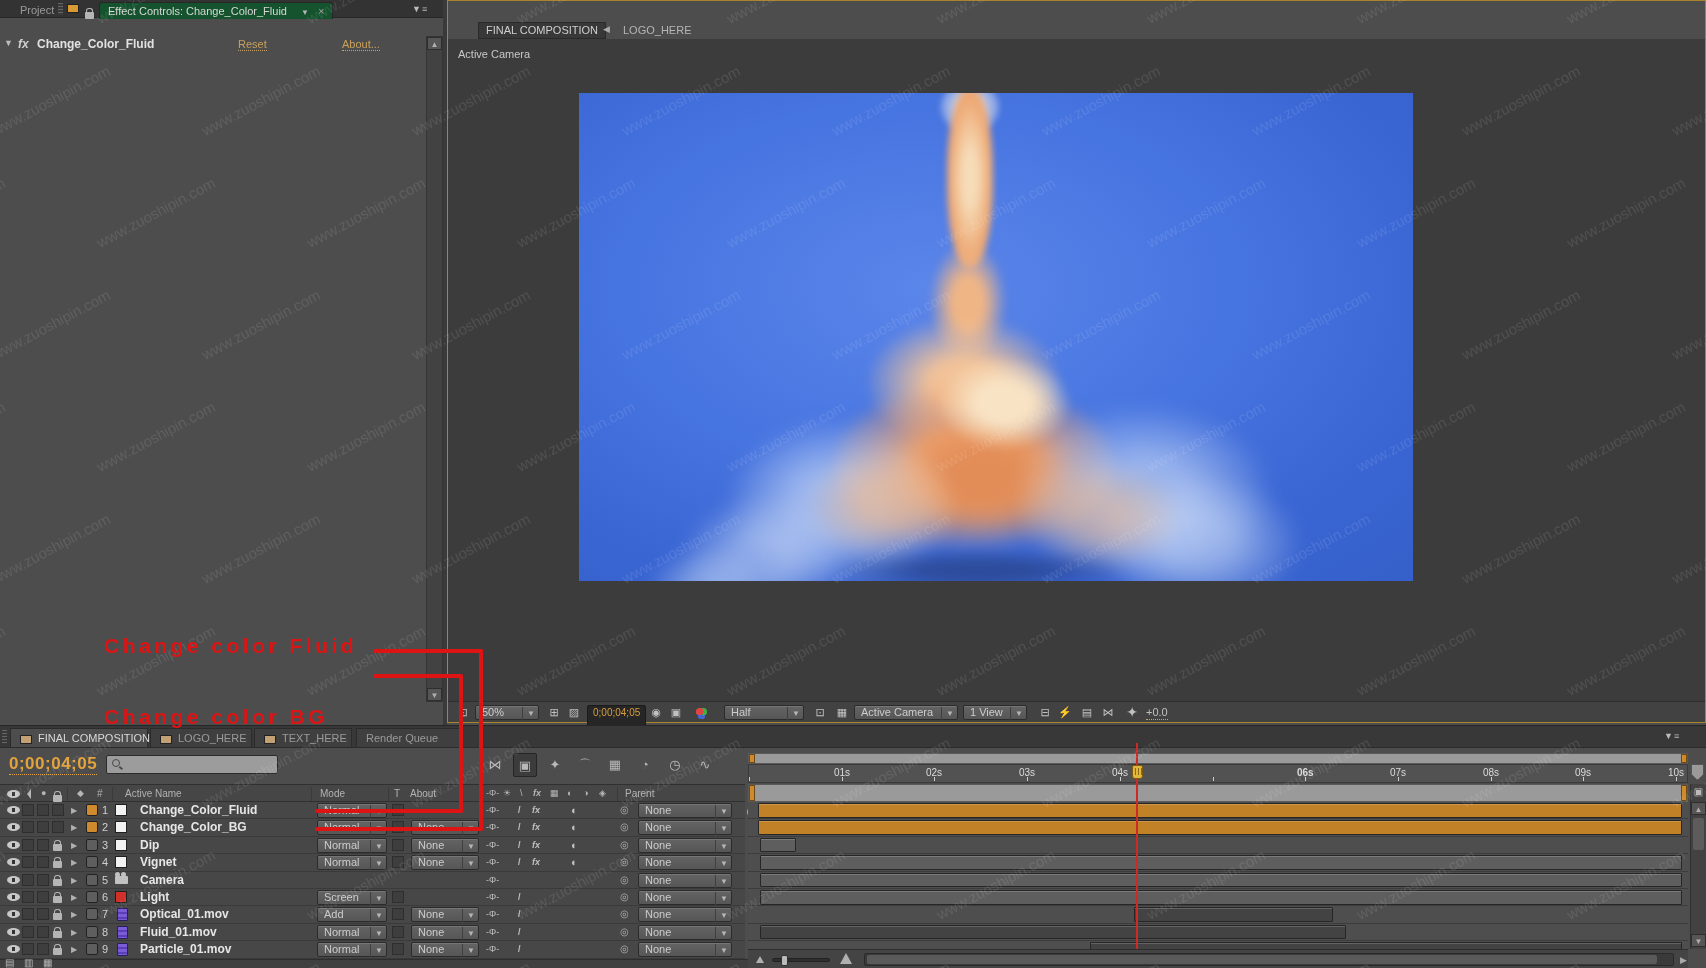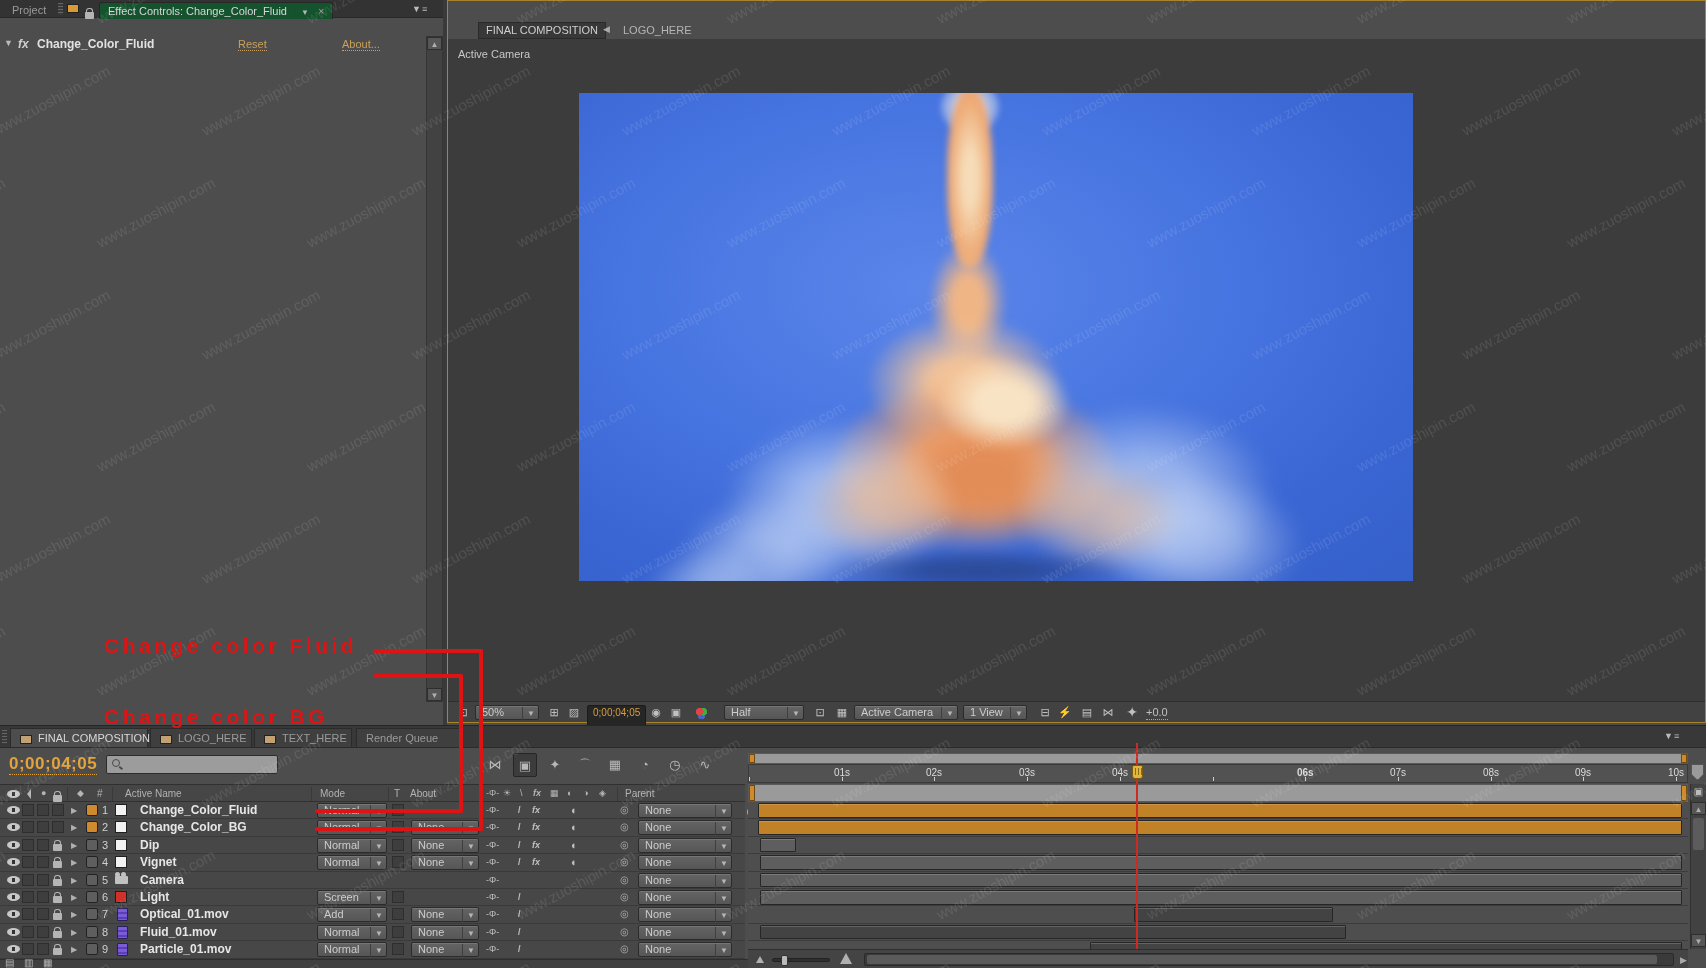--- a/index.html
+++ b/index.html
@@ -113,21 +113,21 @@
   #wm span { position:absolute; color:rgba(255,255,255,.10); font-size:15px; transform:rotate(-28deg);
              white-space:nowrap; }
 </style>
 </head>
 <body>
 
 <div class="screen">
 
   <div class="abs" style="left:0;top:0;width:443px;height:725px;background:#4d4d4d;">
     <div class="abs tabbar" style="left:0;top:0;width:443px;height:18px;">
-      <span class="tab" style="left:4px;"><span>Project</span></span>
+      <span class="tab" style="left:12px;"><span>Project</span></span>
       <span class="abs handle" style="left:58px;top:3px;height:12px;"></span>
       <span class="abs chip" style="left:67px;top:4px;background:#d99a33;"></span>
       <span class="abs lockg" style="left:85px;top:6px;"></span>
       <span class="tab active" style="left:99px;">
         <span>Effect Controls: Change_Color_Fluid</span>
         <span style="font-size:8px;color:#b5b5b5;border-left:1px solid #3b3b3b;padding-left:5px;margin-left:5px;">▼</span>
         <span style="color:#9a9a9a;margin-left:6px;">×</span>
       </span>
       <span class="abs panelmenu" style="left:412px;top:4px;">▼≡</span>
     </div>

